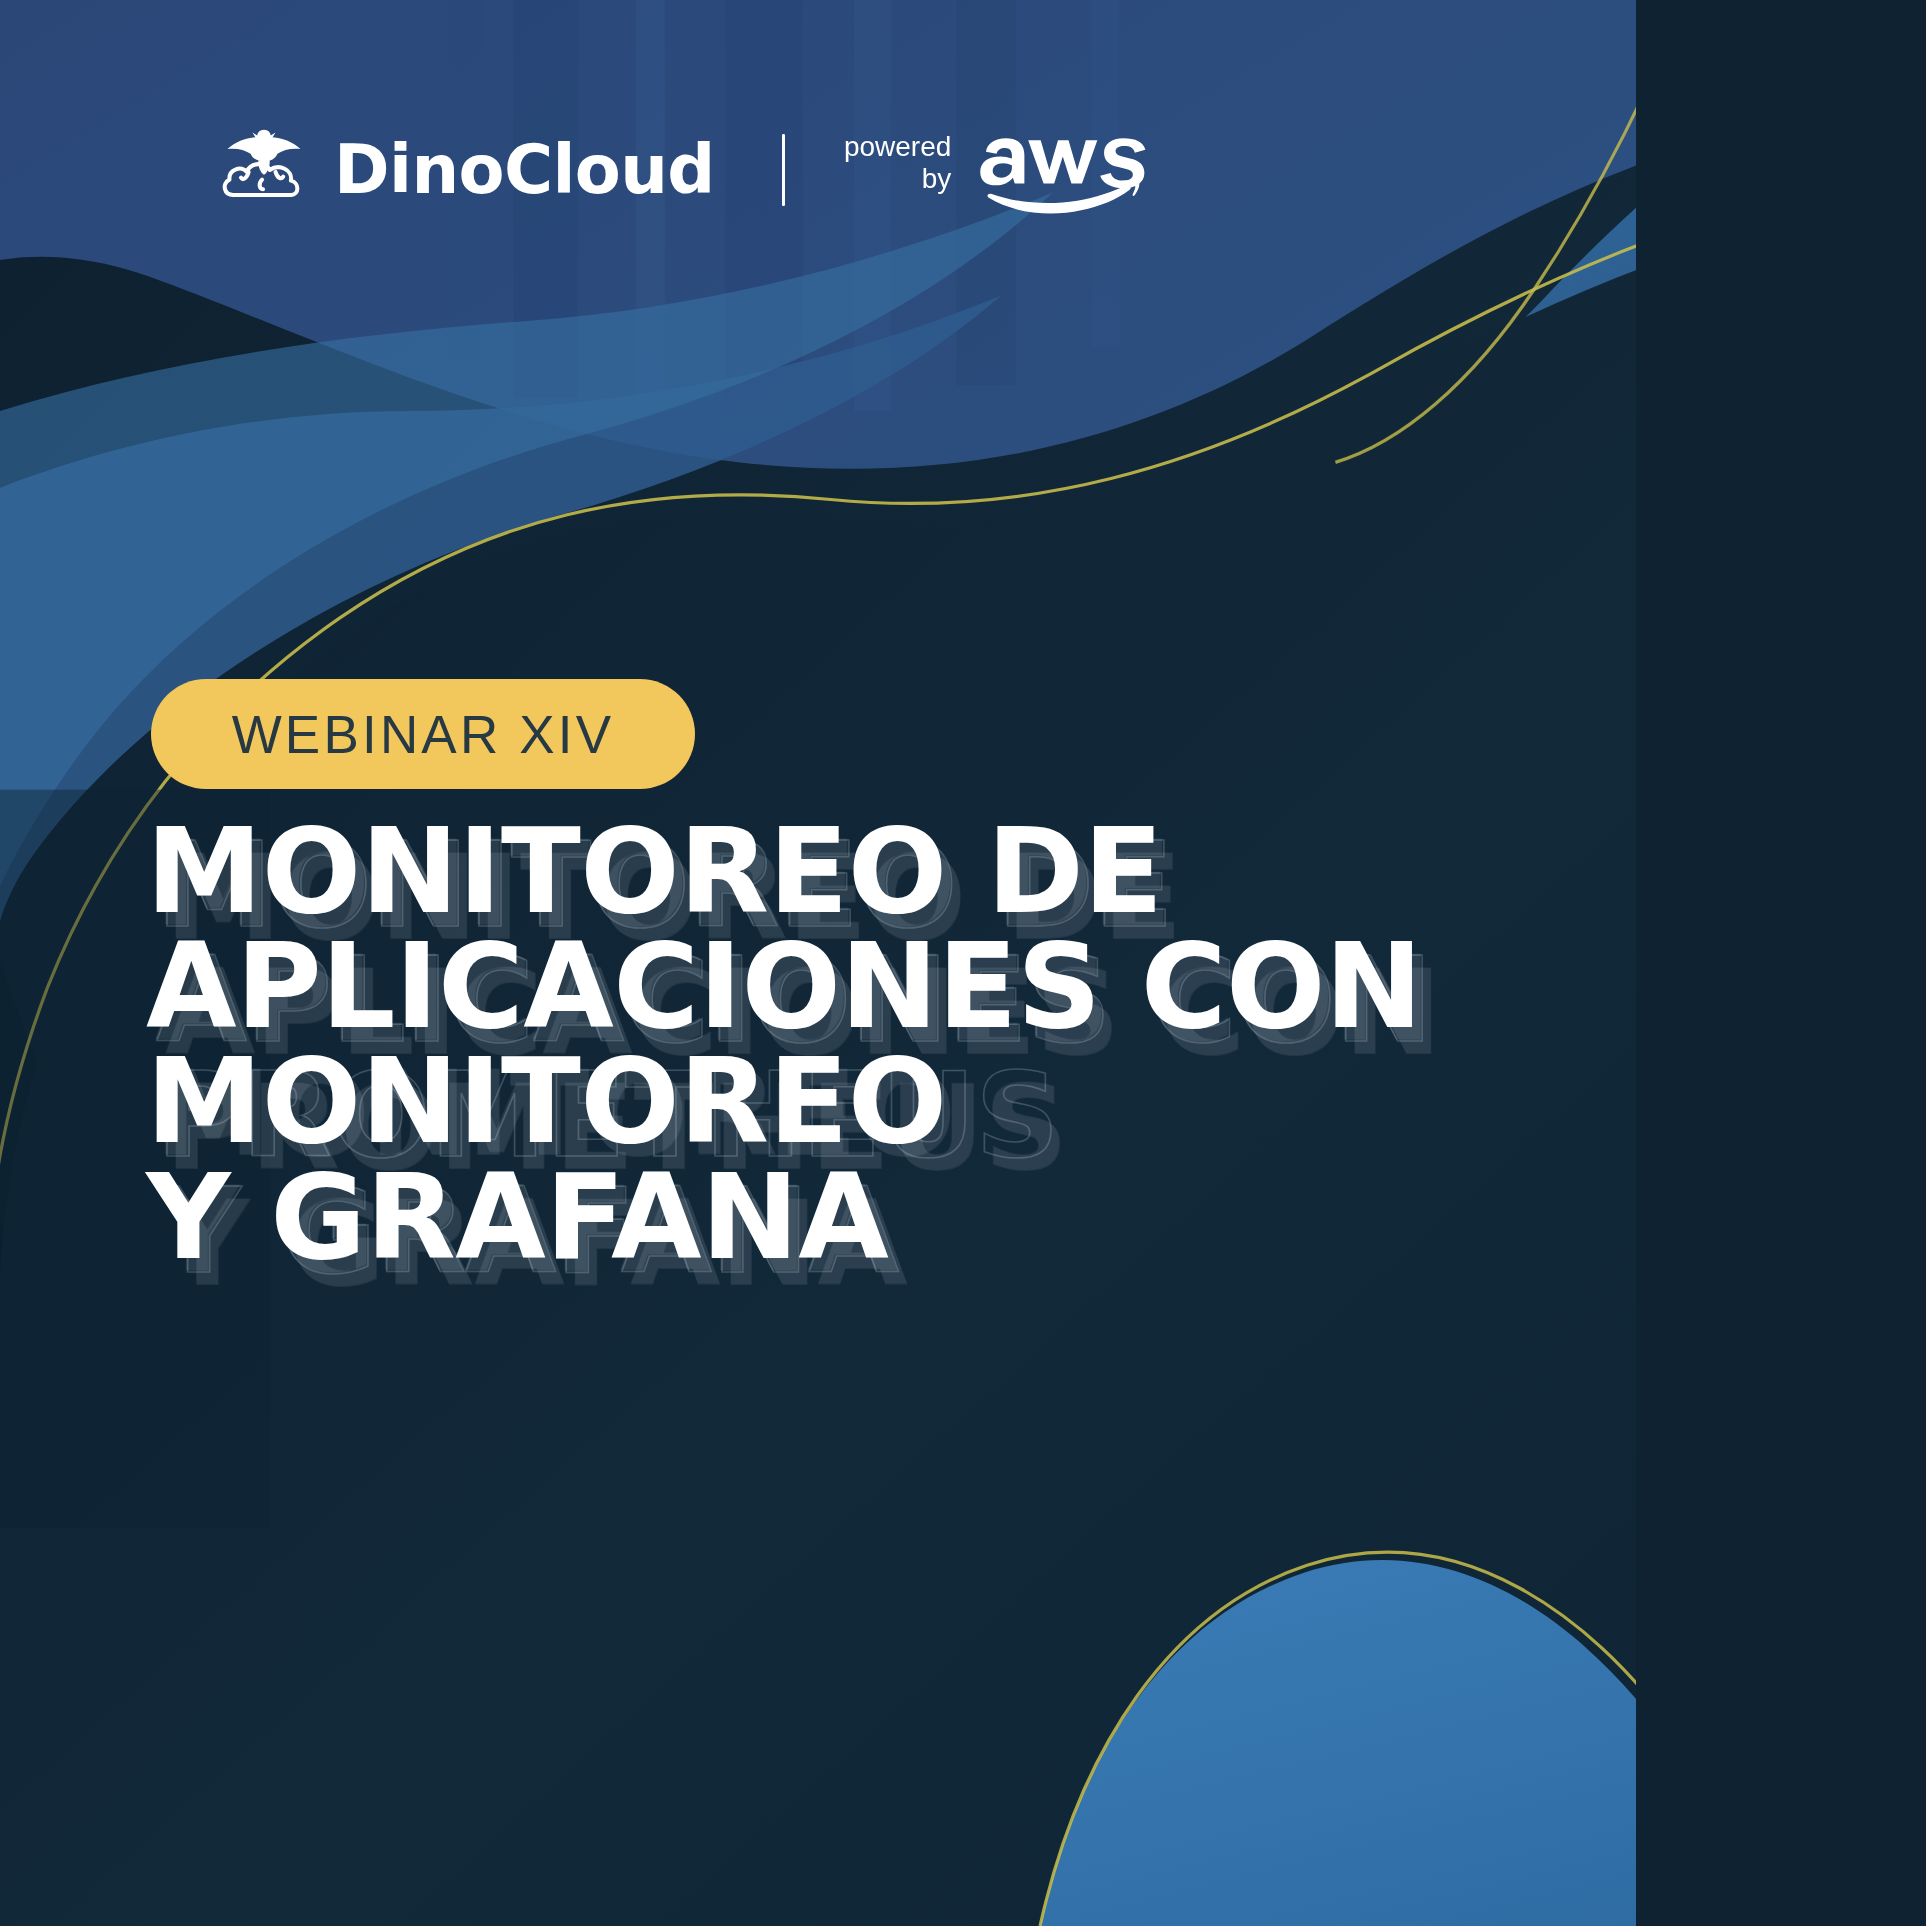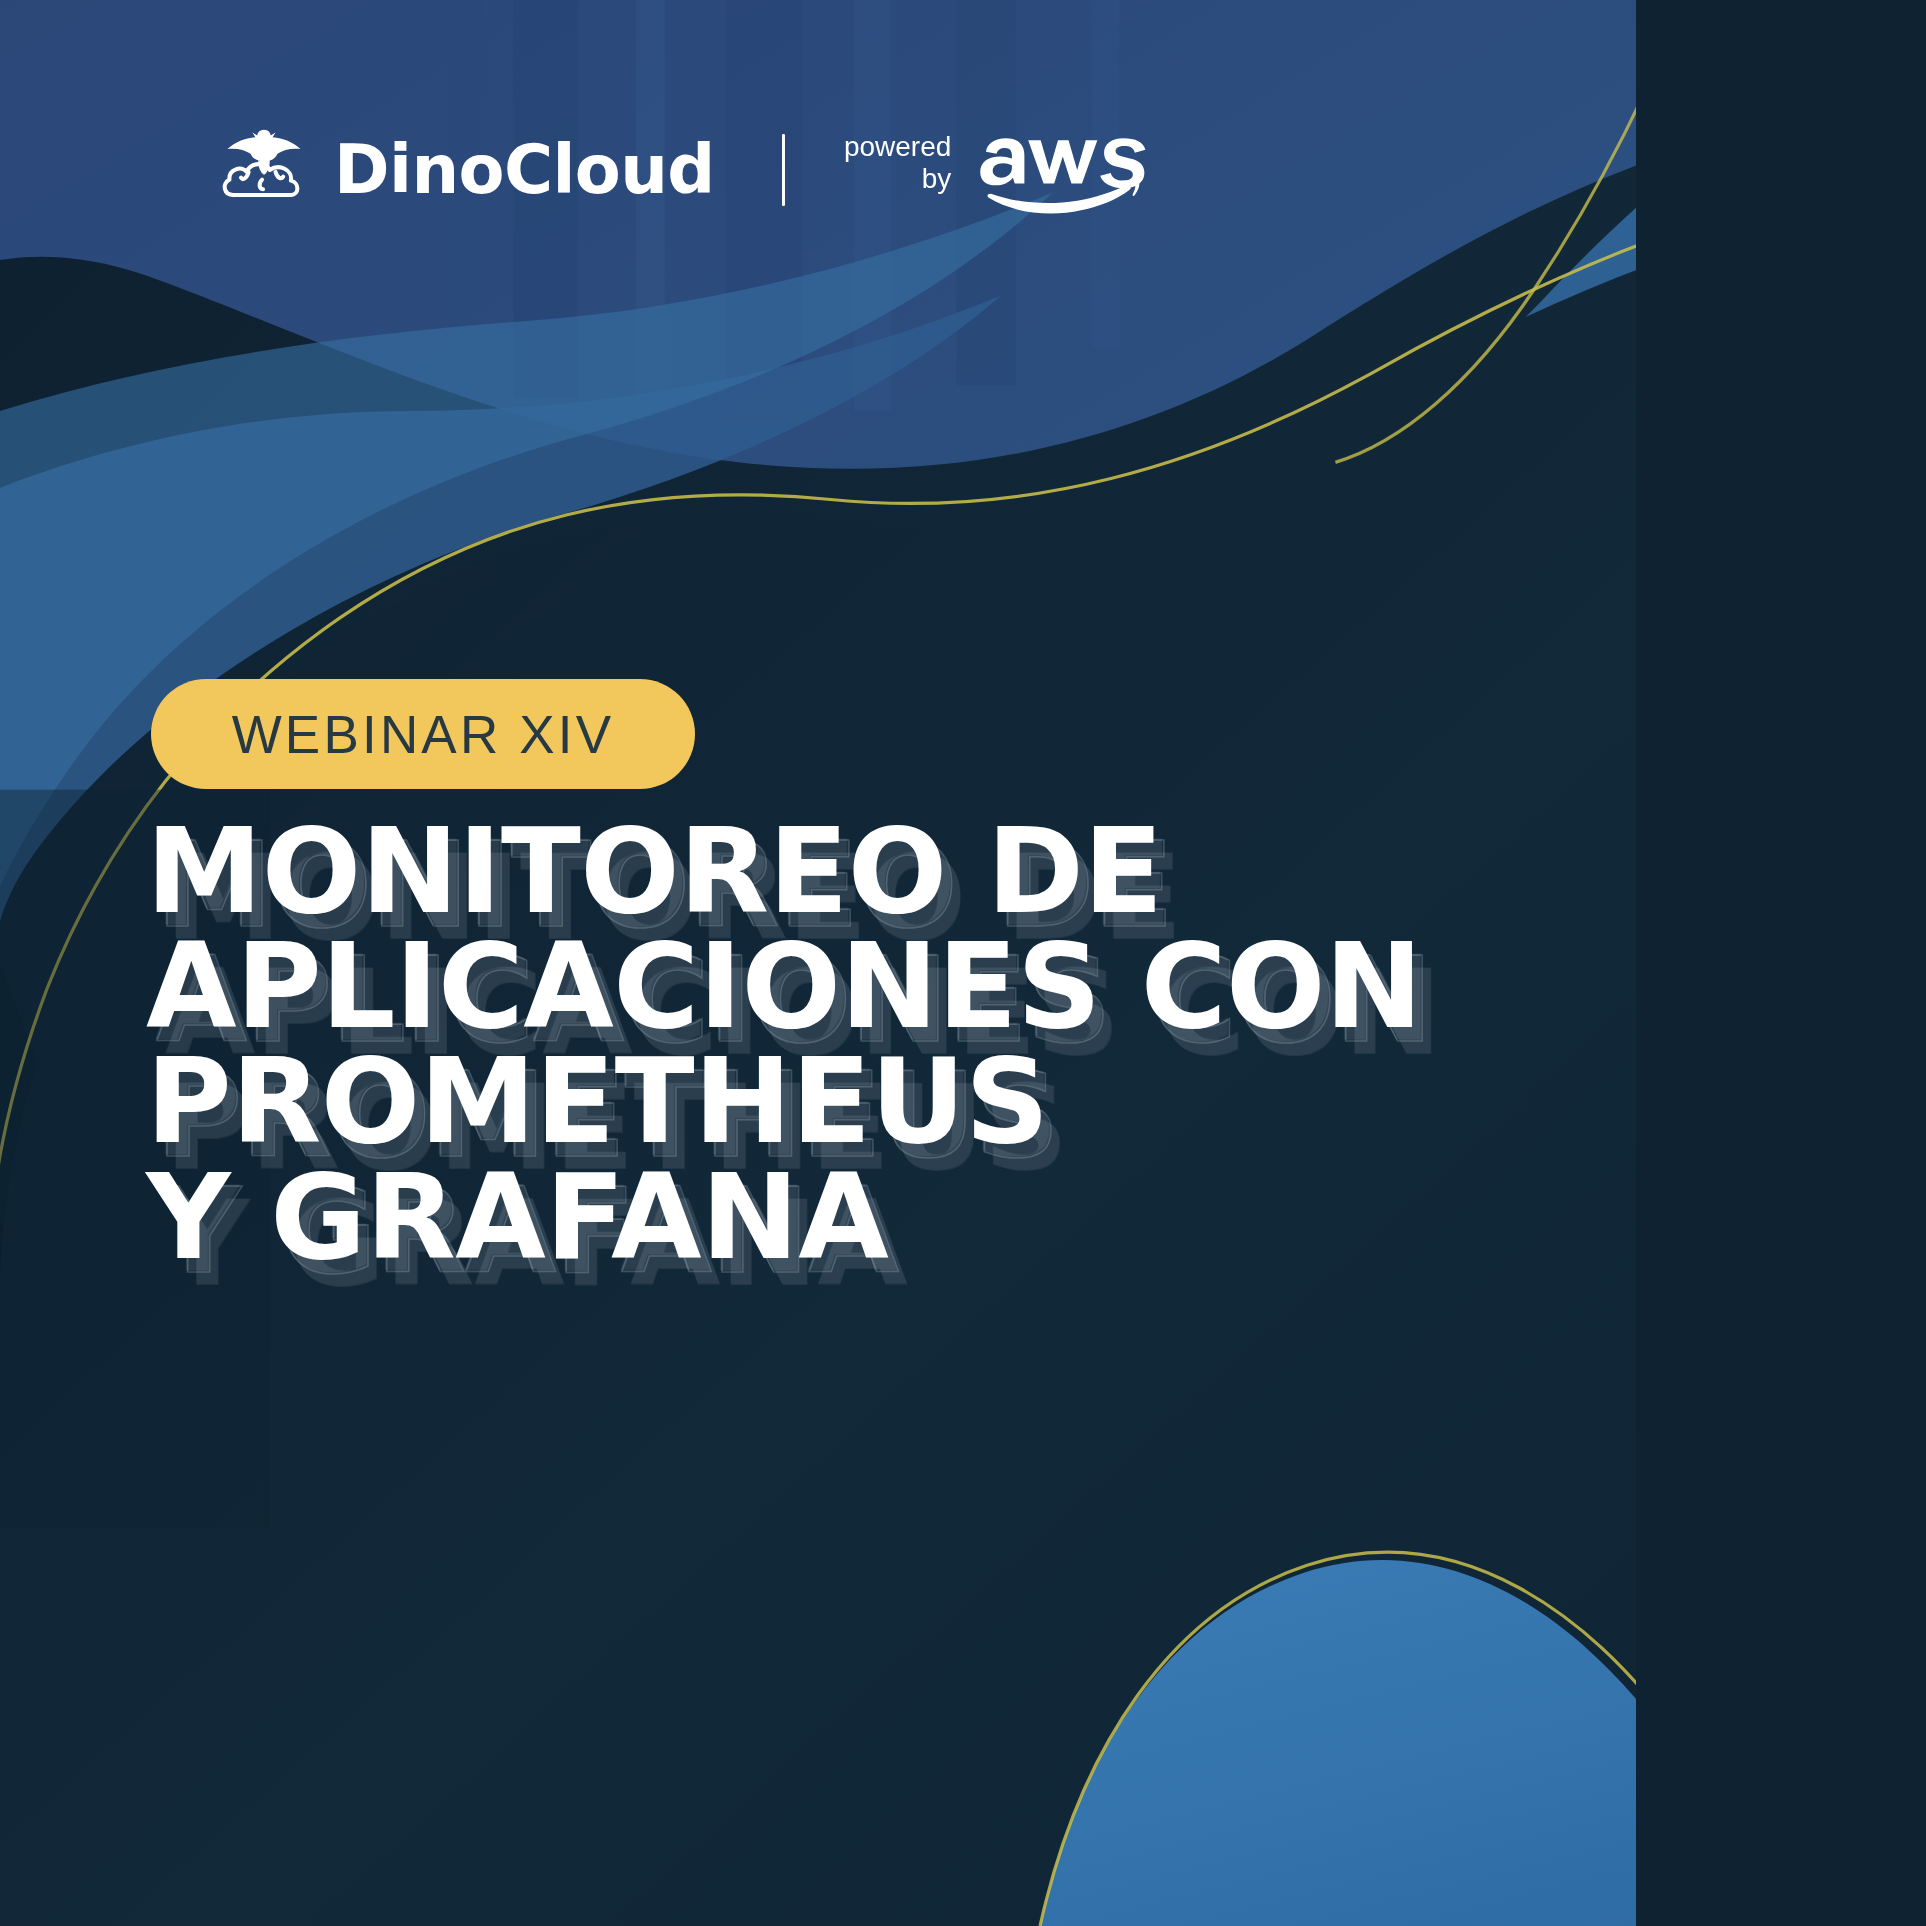--- a/index.html
+++ b/index.html
@@ -267,18 +267,18 @@
     </div>
   </div>
 
   <div class="badge">
     <span class="badge-text">WEBINAR XIV</span>
   </div>
 
   <div class="headline">
     <div class="hl-line" data-ghost="MONITOREO DE">MONITOREO DE</div>
     <div class="hl-line" data-ghost="APLICACIONES CON">APLICACIONES CON</div>
-    <div class="hl-line" data-ghost="PROMETHEUS">PROMETHEUS</div>
+    <div class="hl-line" data-ghost="PROMETHEUS">MONITOREO</div>
     <div class="hl-line" data-ghost="Y GRAFANA">Y GRAFANA</div>
   </div>
 
 </div>
 
 
 </body></html>

